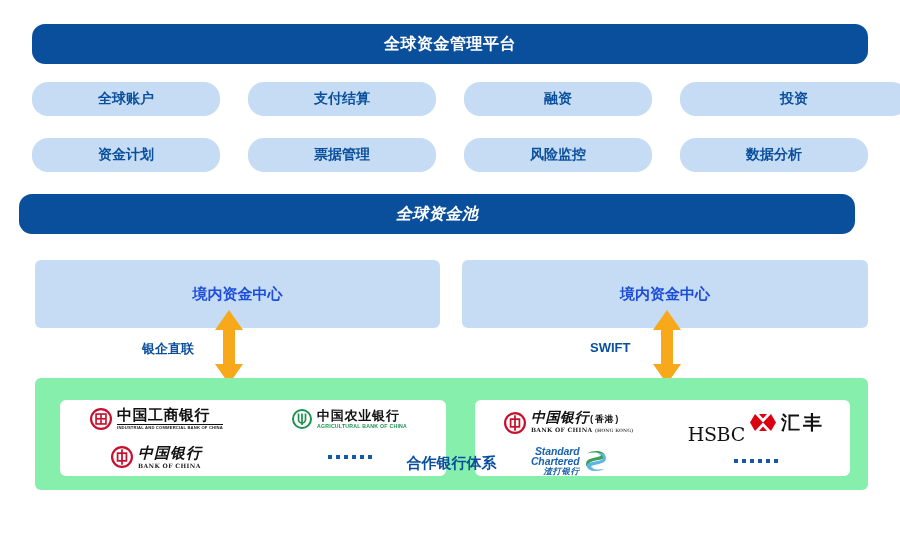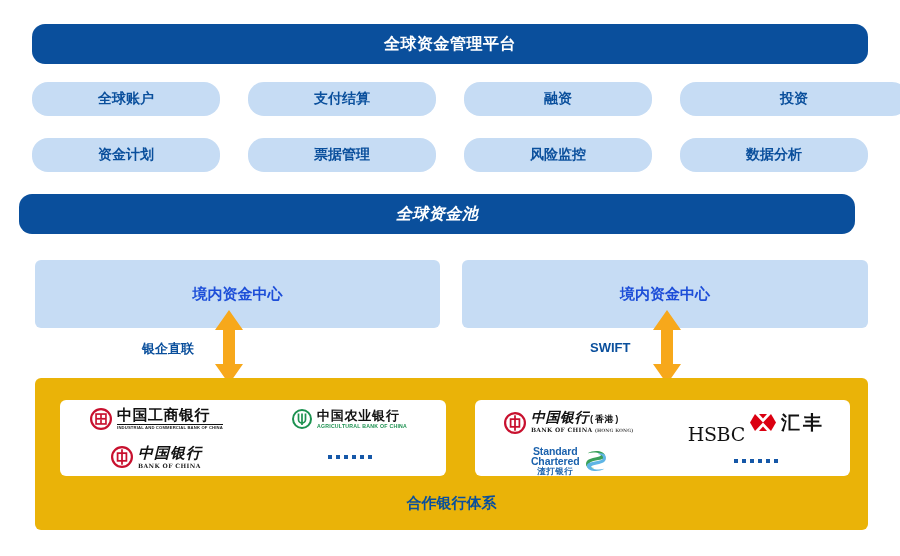--- a/index.html
+++ b/index.html
@@ -75,22 +75,22 @@
     font-weight: bold;
     white-space: nowrap;
   }
   #label-domestic { left: 142px; }
   #label-offshore { left: 590px; }
 
   
   #partner-container {
     position: absolute;
     left: 35px; top: 378px;
-    width: 833px; height: 152px;
-    background: #eab308;
+    width: 833px; height: 112px;
+    background: #86efac;
     border-radius: 6px;
   }
   #partner-title {
     position: absolute;
     left: 0; right: 0; bottom: 17px;
     text-align: center;
     color: #0a4f9c;
     font-size: 15px;
     font-weight: bold;
   }
@@ -125,21 +125,21 @@
   .boc-en  { font-family: "DejaVu Serif", serif; font-size: 6px; font-weight: bold; color: #222; letter-spacing: .4px; margin-top: 2px; }
 
   .abc-zh  { font-family: "DejaVu Serif", serif; font-weight: bold; font-size: 13px; color: #111; letter-spacing: .8px; }
   .abc-en  { font-size: 5.2px; font-weight: bold; color: #1c9150; letter-spacing: .25px; margin-top: 2px; }
 
   .bochk-zh { font-family: Liberation Mono, monospace; font-weight: bold; font-style: italic; font-size: 14px; color: #111; letter-spacing: .5px; white-space: nowrap;}
   .bochk-zh .paren { font-size: 9px; font-style: normal; }
   .bochk-en { font-family: "DejaVu Serif", serif; font-size: 6px; font-weight: bold; color: #222; letter-spacing: .3px; margin-top: 2px; white-space: nowrap;}
   .bochk-en .sub { font-size: 4.5px; color: #555; letter-spacing: .1px; }
 
-  .sc-text { text-align: center; line-height: 1.05; }
+  .sc-text { text-align: right; line-height: 1.05; font-style: italic; }
   .sc-en   { font-size: 10.5px; font-weight: bold; color: #1b62ad; letter-spacing: -.1px; }
   .sc-zh   { font-size: 8.5px; font-weight: bold; color: #1b62ad; letter-spacing: .5px; }
 
   .hsbc-word { font-family: "DejaVu Serif", serif; font-size: 19px; color: #111; letter-spacing: -.3px; margin-top: 23px; }
   .hsbc-zh   { font-family: "DejaVu Sans", sans-serif; font-size: 19px; font-weight: bold; color: #111; letter-spacing: 3px;}
 
   .dots { display: flex; gap: 4px; }
   .dots i { width: 4px; height: 4px; background: #1658a8; display: block; }
 </style>
 </head>

